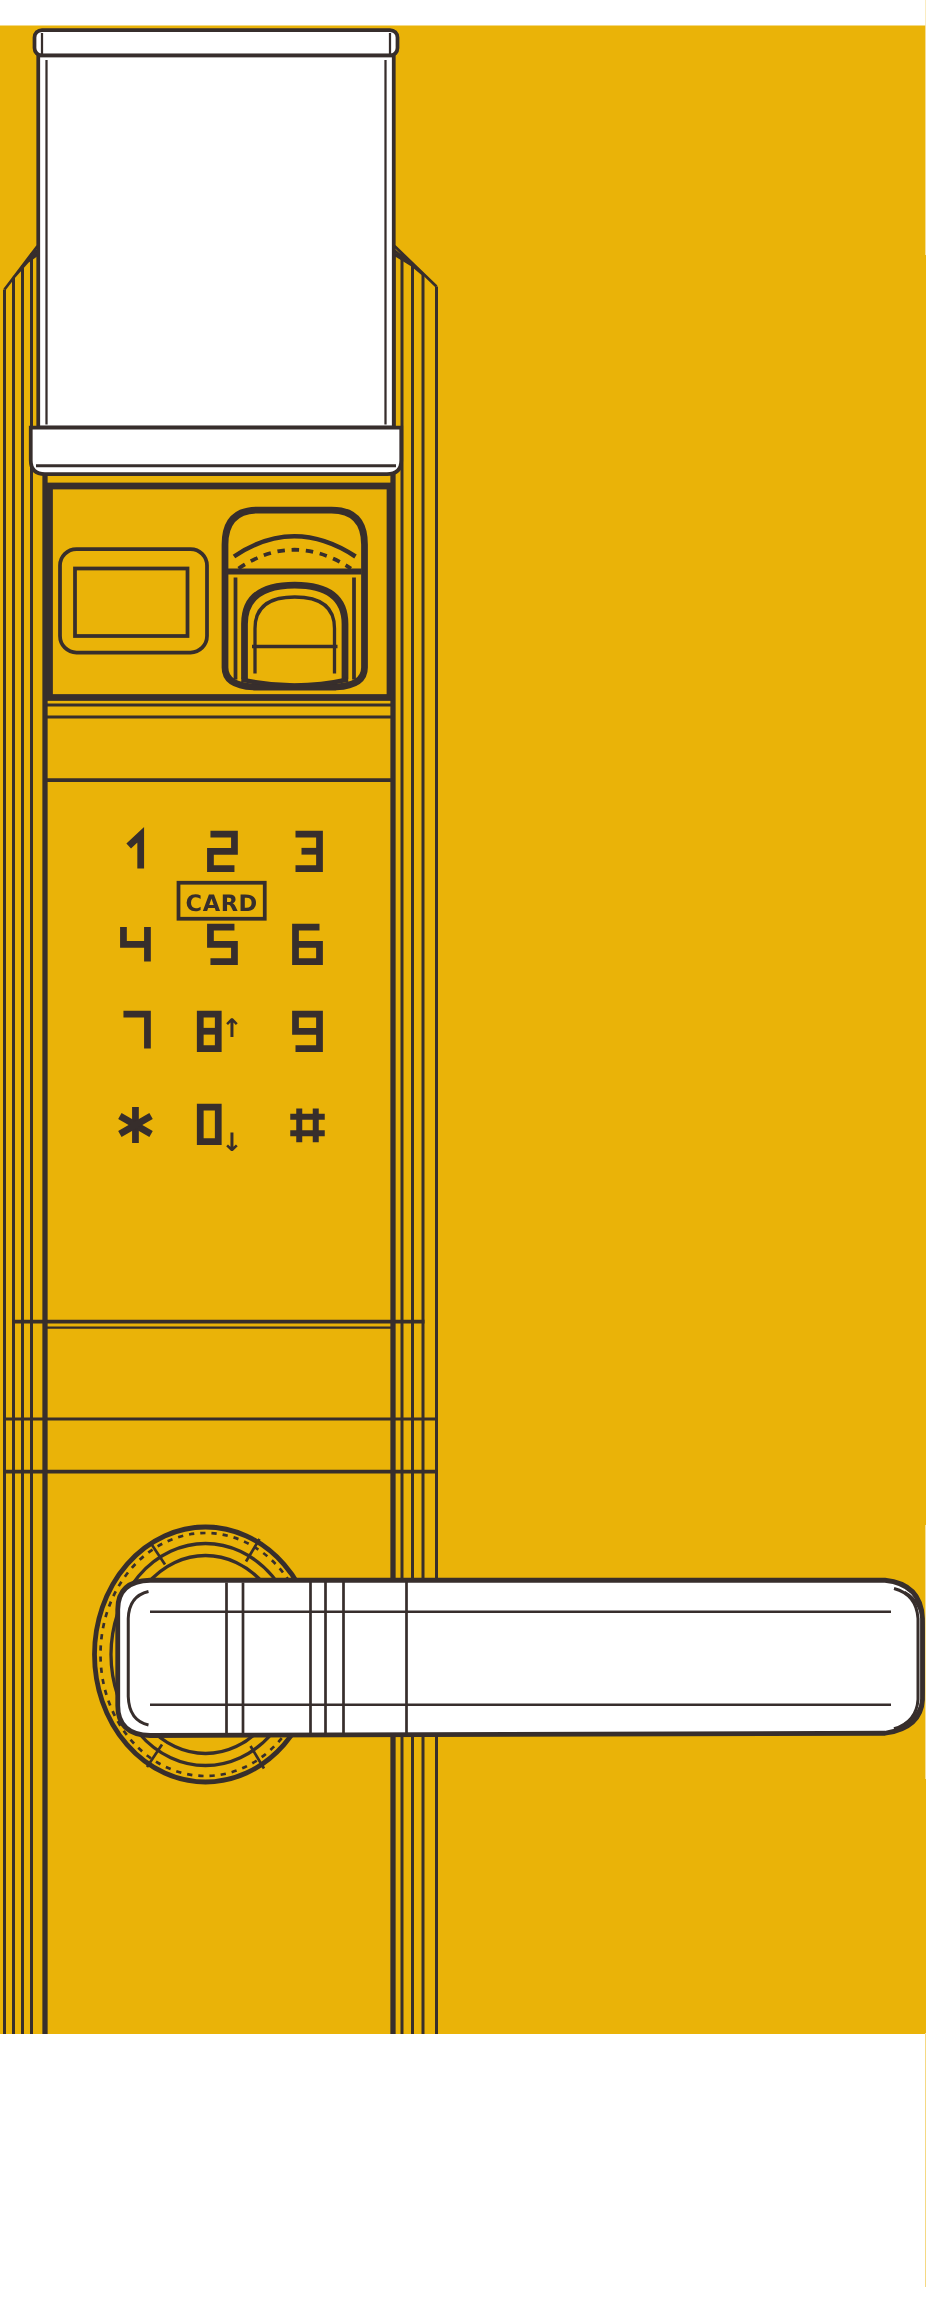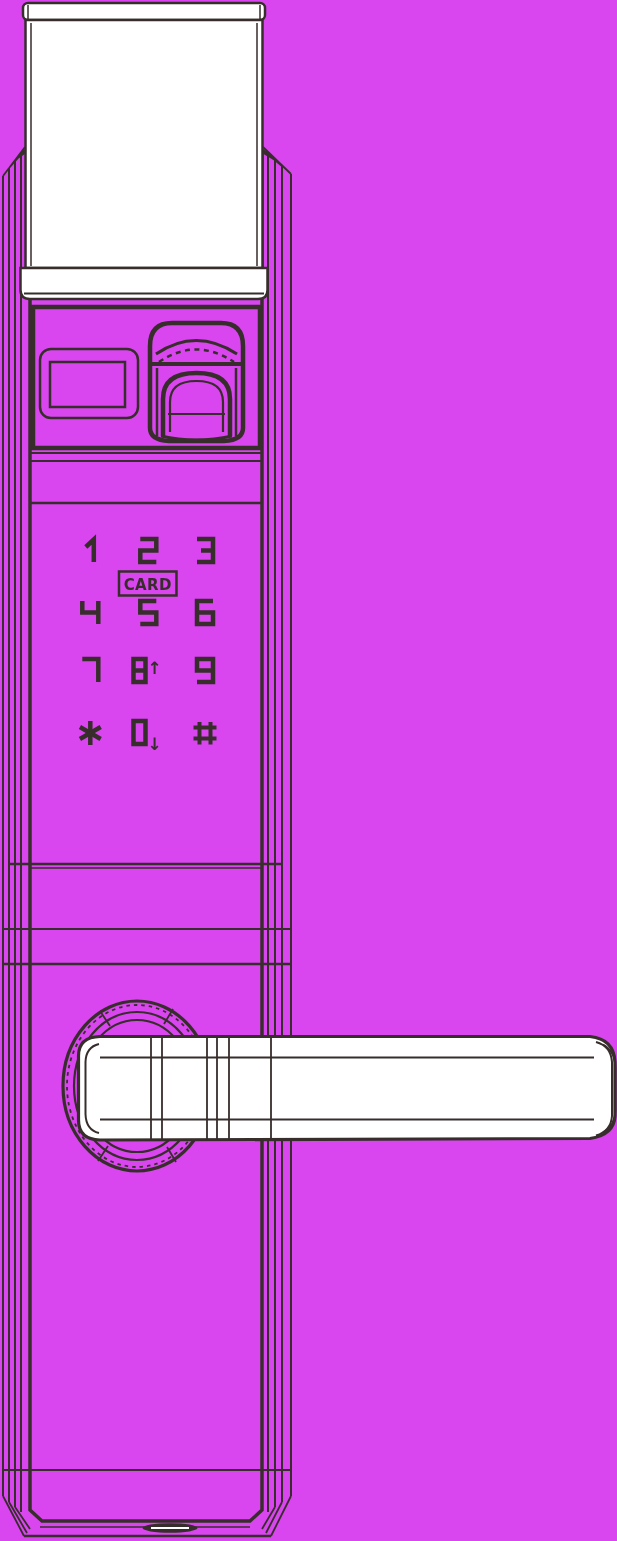--- a/index.html
+++ b/index.html
@@ -1,18 +1,18 @@
 <!DOCTYPE html>
 <html style="--ink: #372e2c;"><head>
 <meta charset="utf-8">
 <style>
   :root{ --ink:#372e2c; }
   html,body{margin:0;padding:0;background:#ffffff;}
-  .stage{position:relative;width:617px;height:1541px;background:#d946ef;overflow:hidden;
-         font-family:"DejaVu Sans","Liberation Sans",sans-serif;}
+  .stage{position:relative;width:617px;height:1339px;background:#eab308;overflow:hidden;
+         font-family:"DejaVu Sans","Liberation Sans",sans-serif;margin-top:17px;}
   svg{display:block}
   svg *{vector-effect:none}
   .ln{stroke:var(--ink);fill:none;stroke-linecap:butt;stroke-linejoin:miter;}
   .fw{fill:#ffffff;stroke:var(--ink);stroke-linejoin:miter;}
   .txt{fill:var(--ink);stroke:none;font-family:"DejaVu Sans","Liberation Sans",sans-serif;font-weight:bold;}
   .port{fill:var(--ink);stroke:none;}
   .slit{stroke:#ffffff;stroke-width:2.2;}
 </style>
 </head>
 <body>

